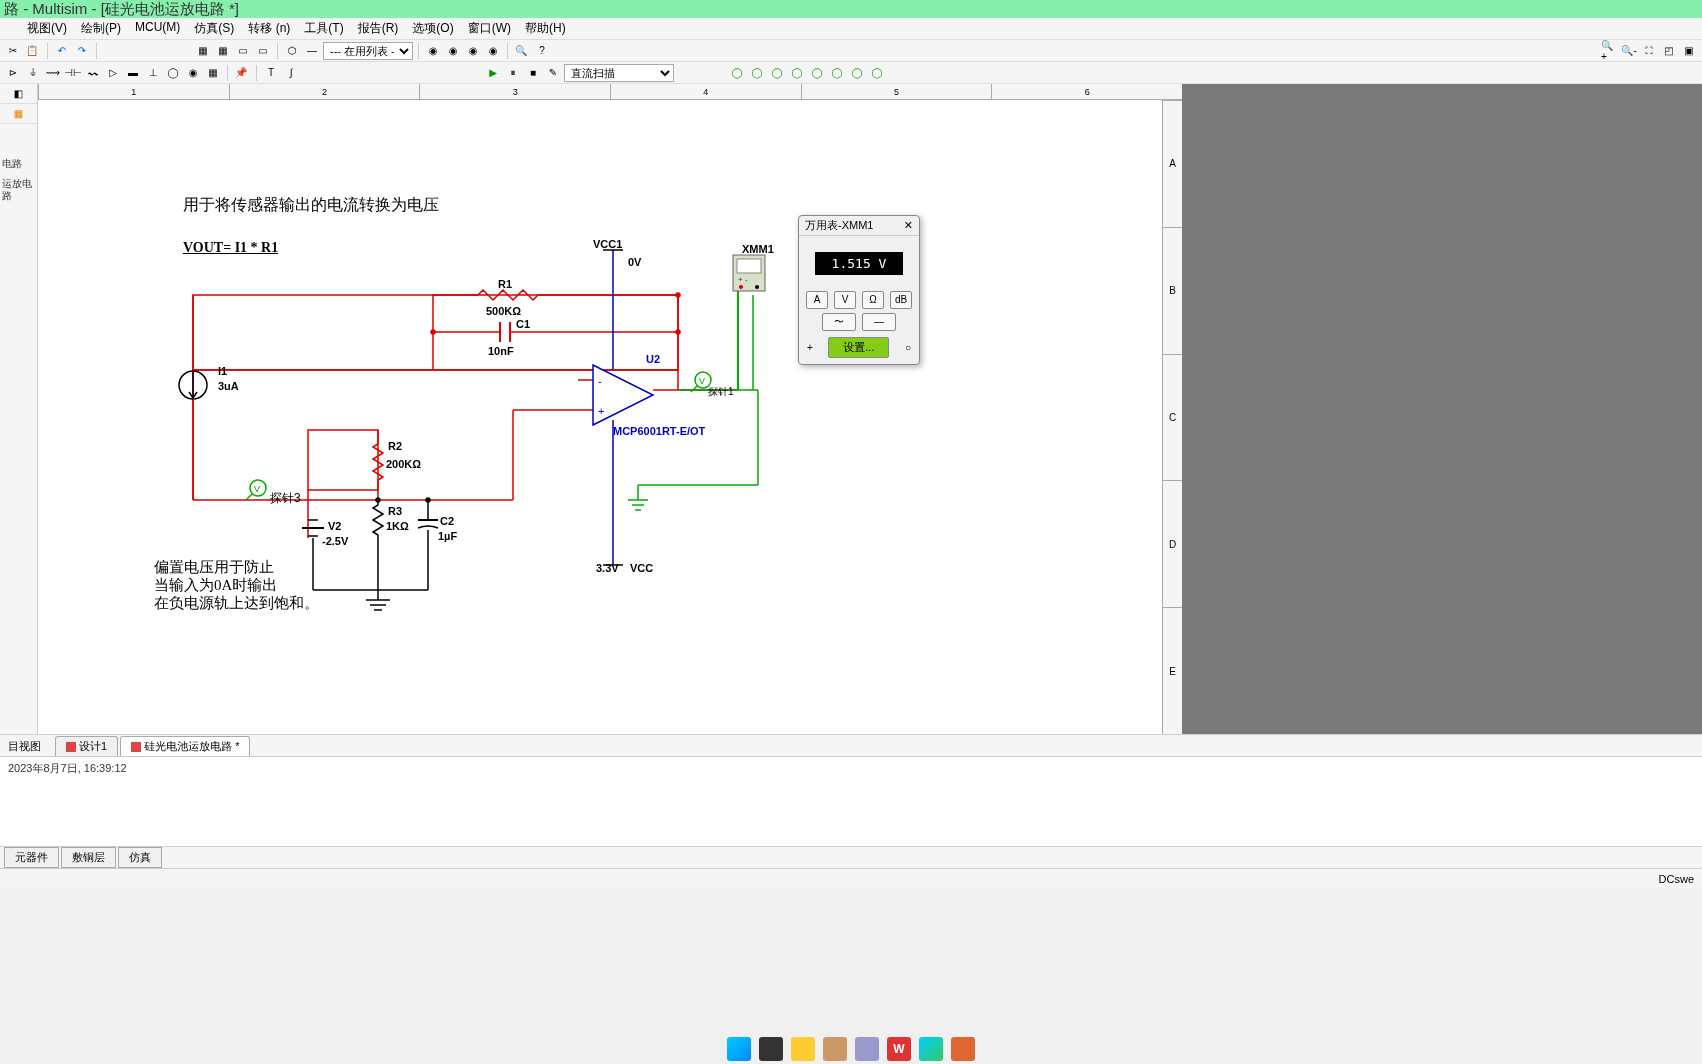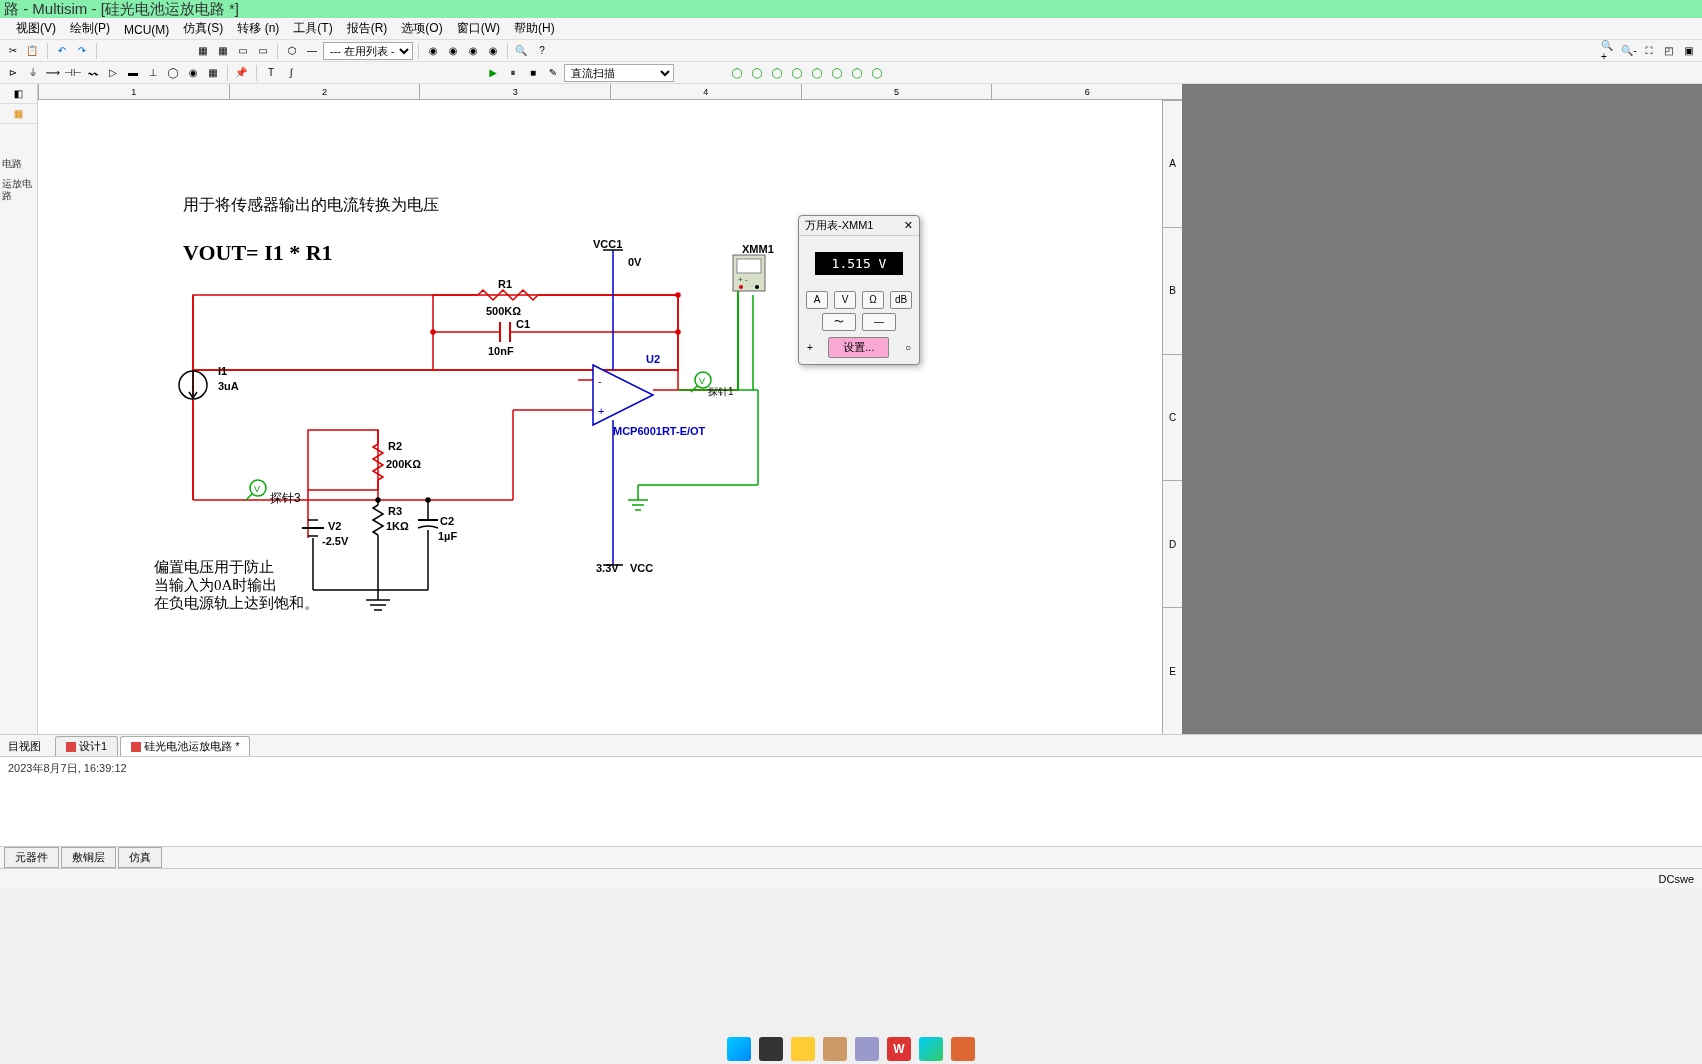--- a/index.html
+++ b/index.html
@@ -1,56 +1,56 @@
 <!DOCTYPE html>
 <html><head>
 <meta charset="utf-8">
 <style>
 * { box-sizing: border-box; margin: 0; padding: 0; }
 body { font-family: "Microsoft YaHei", Arial, sans-serif; font-size: 12px; background: #f0f0f0; overflow: hidden; width: 1702px; height: 1064px; position: relative; }
 .titlebar { height: 18px; background: #86efac; display: flex; align-items: center; padding: 0 4px; font-size: 15px; color: #333; }
-.menubar { height: 22px; background: #f5f5f5; display: flex; align-items: flex-end; padding: 0 10px; gap: 2px; border-bottom: 1px solid #ddd; }
+.menubar { height: 22px; background: #f5f5f5; display: flex; align-items: flex-start; padding: 0 21px; gap: 2px; border-bottom: 1px solid #ddd; }
 .menubar span { padding: 2px 6px; cursor: pointer; font-size: 12px; }
 .toolbar-row { height: 22px; background: #f5f5f5; display: flex; align-items: center; padding: 0 4px; gap: 2px; border-bottom: 1px solid #ddd; }
 .tool-btn { width: 18px; height: 18px; display: inline-flex; align-items: center; justify-content: center; cursor: pointer; border: 1px solid transparent; font-size: 10px; }
 .tool-sep { width: 1px; height: 16px; background: #ccc; margin: 0 3px; }
 .tool-combo { height: 18px; font-size: 11px; border: 1px solid #aaa; background: #fff; padding: 0 2px; }
 .main-area { display: flex; height: 650px; background: #c0c0c0; }
 .left-panel { width: 38px; background: #f5f5f5; border-right: 1px solid #ccc; }
 .left-panel .panel-btn { width: 100%; height: 20px; border-bottom: 1px solid #ddd; font-size: 10px; text-align: center; line-height: 20px; cursor: pointer; }
 .left-text { font-size: 10px; padding: 4px 2px; color: #333; writing-mode: horizontal-tb; line-height: 12px; }
 .canvas-container { flex: 1; position: relative; background: #fff; overflow: hidden; }
 .ruler-h { position: absolute; top: 0; left: 0; right: 0; height: 16px; background: #f5f5f5; border-bottom: 1px solid #aaa; font-size: 9px; display: flex; }
 .ruler-h div { flex: 1; border-left: 1px solid #aaa; text-align: center; line-height: 16px; }
 .ruler-v { position: absolute; top: 16px; right: 0; width: 20px; bottom: 0; background: #f5f5f5; border-left: 1px solid #aaa; font-size: 10px; display: flex; flex-direction: column; }
 .ruler-v div { flex: 1; border-top: 1px solid #aaa; text-align: center; display: flex; align-items: center; justify-content: center; }
 .schematic { position: absolute; top: 16px; left: 0; right: 20px; bottom: 0; background-image: radial-gradient(circle, #ccc 0.5px, transparent 0.5px); background-size: 8px 8px; }
 .sch-text { position: absolute; font-family: "SimSun", serif; }
 .sch-title { font-size: 26px; font-weight: normal; }
 .sch-sub { font-size: 16px; }
-.sch-formula { font-size: 22px; font-weight: bold; }
+.sch-formula { font-size: 14px; font-weight: bold; text-decoration: underline; }
 .sch-note { font-size: 15px; line-height: 18px; }
 .comp-label { position: absolute; font-size: 11px; font-weight: bold; color: #000; }
 .blue-text { color: #0000cc; }
 .tabs-row { height: 22px; background: #f5f5f5; border-top: 1px solid #ccc; display: flex; align-items: flex-end; padding: 0 4px; }
 .tab { padding: 2px 10px; border: 1px solid #aaa; border-bottom: none; background: #f0f0f0; font-size: 11px; margin-right: 2px; border-radius: 3px 3px 0 0; cursor: pointer; display: flex; align-items: center; gap: 3px; }
 .tab.active { background: #fff; }
 .tab-icon { width: 10px; height: 10px; background: #d44; display: inline-block; }
 .log-area { height: 90px; background: #fff; border-top: 1px solid #ccc; padding: 4px 8px; font-size: 11px; color: #333; }
 .bottom-tabs { height: 22px; background: #f5f5f5; border-top: 1px solid #ccc; display: flex; align-items: center; padding: 0 4px; }
 .btab { padding: 2px 10px; border: 1px solid #aaa; background: #f0f0f0; font-size: 11px; margin-right: 2px; cursor: pointer; }
 .statusbar { height: 20px; background: #f5f5f5; border-top: 1px solid #ccc; display: flex; align-items: center; padding: 0 8px; font-size: 11px; justify-content: space-between; }
 .taskbar { position: absolute; bottom: 0; left: 0; right: 0; height: 30px; background: rgba(240,240,240,0.9); display: flex; align-items: center; justify-content: center; gap: 8px; }
 .task-icon { width: 24px; height: 24px; border-radius: 3px; }
 .meter-panel { position: absolute; background: #f0f0f0; border: 1px solid #888; border-radius: 4px; box-shadow: 2px 2px 6px rgba(0,0,0,0.3); }
 .meter-title { height: 20px; display: flex; align-items: center; justify-content: space-between; padding: 0 6px; font-size: 11px; border-bottom: 1px solid #ccc; }
 .meter-display { margin: 16px; background: #000; color: #fff; text-align: center; padding: 4px; font-size: 13px; font-family: monospace; }
 .meter-btns { display: flex; justify-content: center; gap: 6px; margin: 4px; }
 .meter-btn { width: 22px; height: 18px; border: 1px solid #888; background: #f8f8f8; font-size: 10px; text-align: center; line-height: 16px; cursor: pointer; border-radius: 2px; }
-.meter-setbtn { display: block; margin: 4px auto; padding: 2px 14px; border: 1px solid #888; background: #f9a8d4; font-size: 11px; cursor: pointer; border-radius: 2px; }
+.meter-setbtn { display: block; margin: 4px auto; padding: 2px 14px; border: 1px solid #888; background: #84cc16; font-size: 11px; cursor: pointer; border-radius: 2px; }
 .right-strip { width: 520px; background: #7a7a7a; }
 </style>
 </head>
 <body>
 
 <div class="titlebar">
   <span>路 - Multisim - [硅光电池运放电路 *]</span>
 </div>
 
 <div class="menubar">

